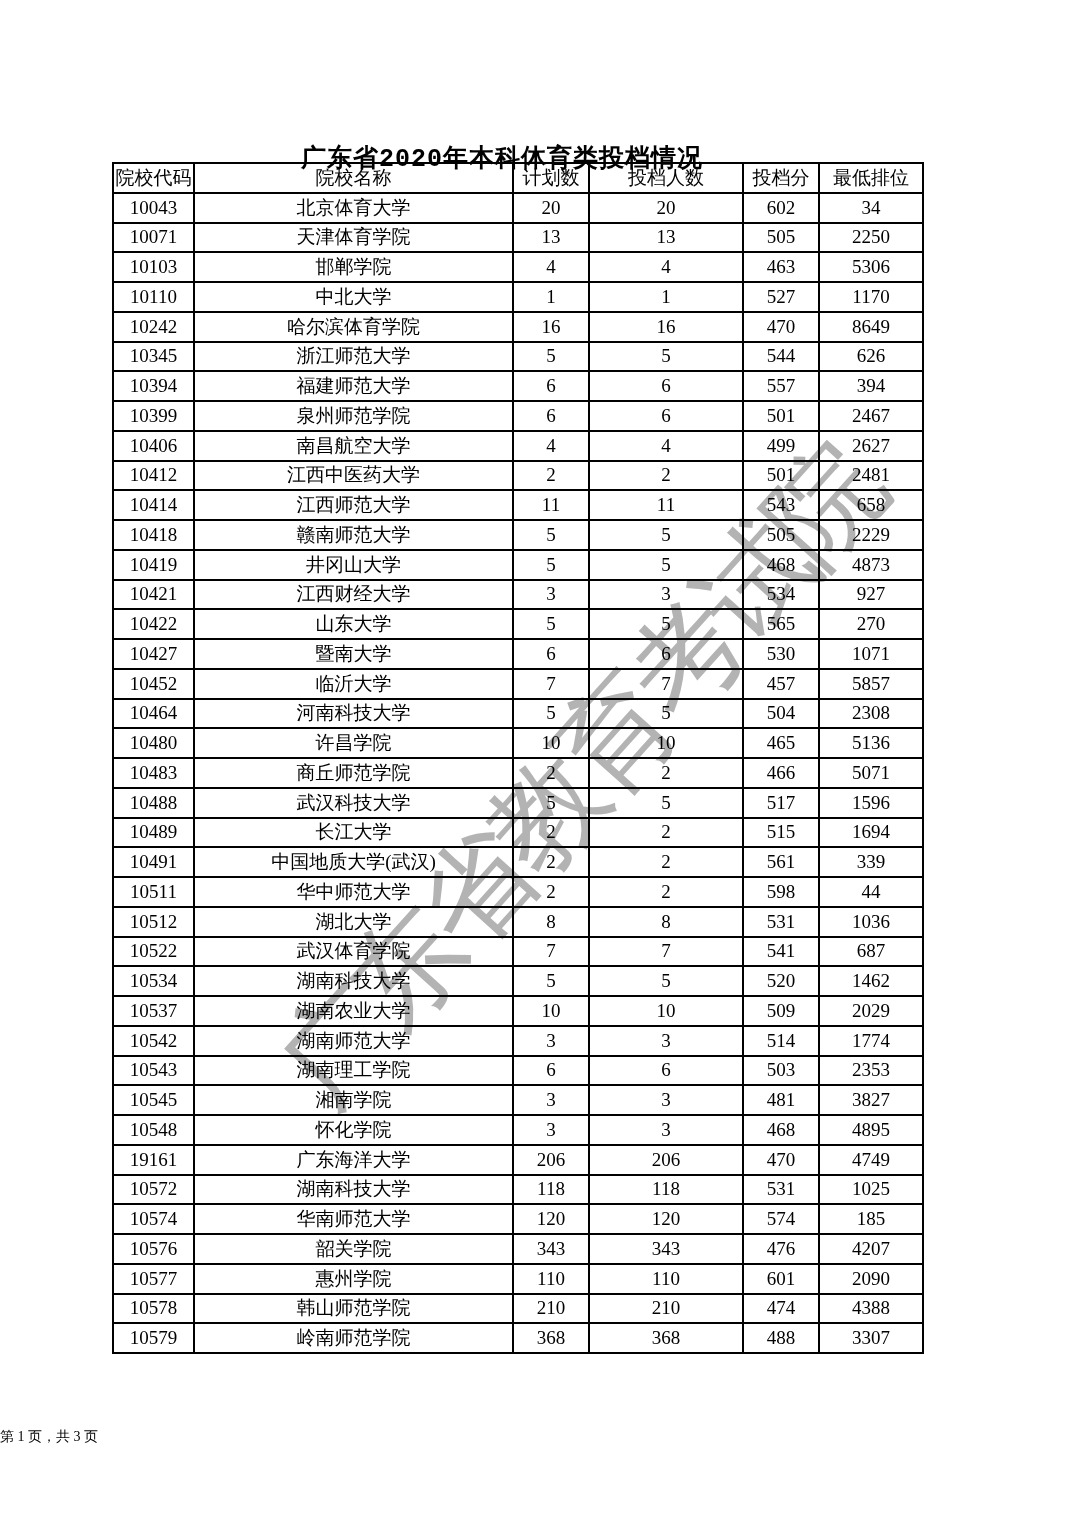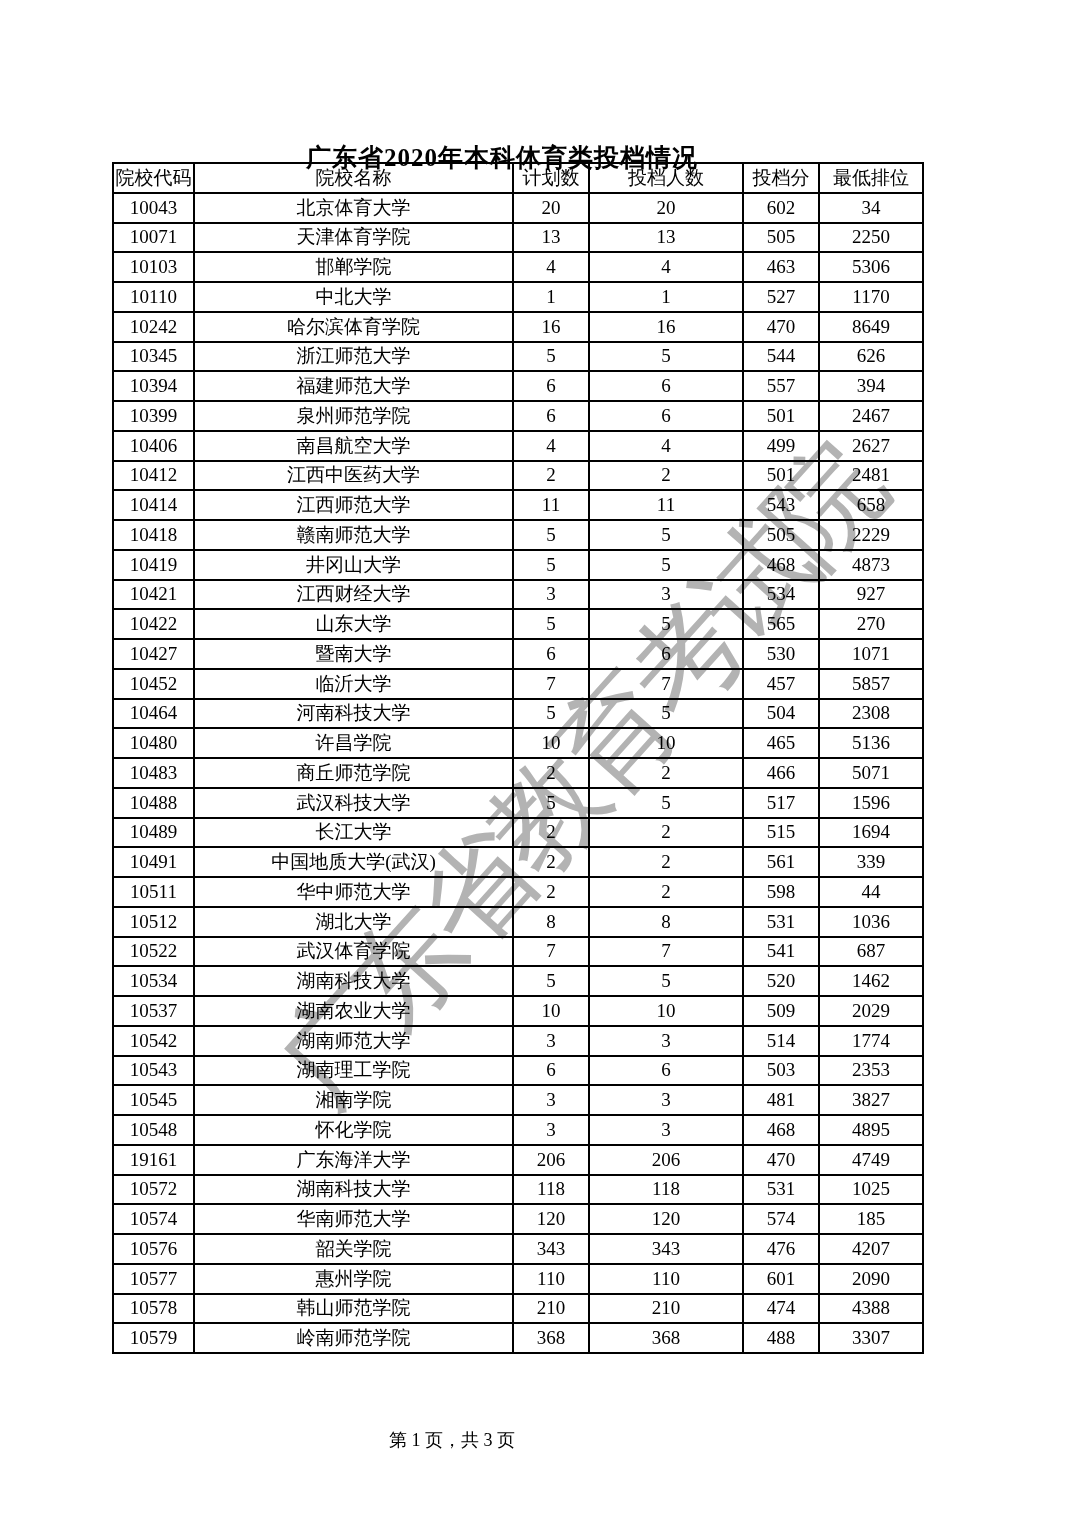--- a/index.html
+++ b/index.html
@@ -13,21 +13,21 @@
     font-family: "Liberation Serif", "DejaVu Serif", serif;
   }
   .page-title {
     position: absolute;
     left: 97px;
     top: 124px;
     width: 810px;
     text-align: center;
     font-size: 25px;
     font-weight: bold;
-    font-family: Liberation Serif, serif;
+    font-family: Liberation Mono, monospace;
     letter-spacing: 1px;
     z-index: 2;
   }
   .watermark {
     position: absolute;
     left: 110px;
     top: 716px;
     width: 940px;
     text-align: center;
     font-size: 112px;
@@ -68,22 +68,22 @@
     padding: 0;
     height: 27.75px;
     overflow: hidden;
     background: transparent;
   }
   .page-footer {
     position: absolute;
     left: 0;
     top: 1428px;
     width: 904px;
-    text-align: center;
-    font-size: 18px;
+    text-align: left;
+    font-size: 14px;
     z-index: 2;
   }
 </style>
 </head>
 <body>
 
 <div class="watermark">广东省教育考试院</div>
 
 <h1 class="page-title">广东省2020年本科体育类投档情况</h1>
 

